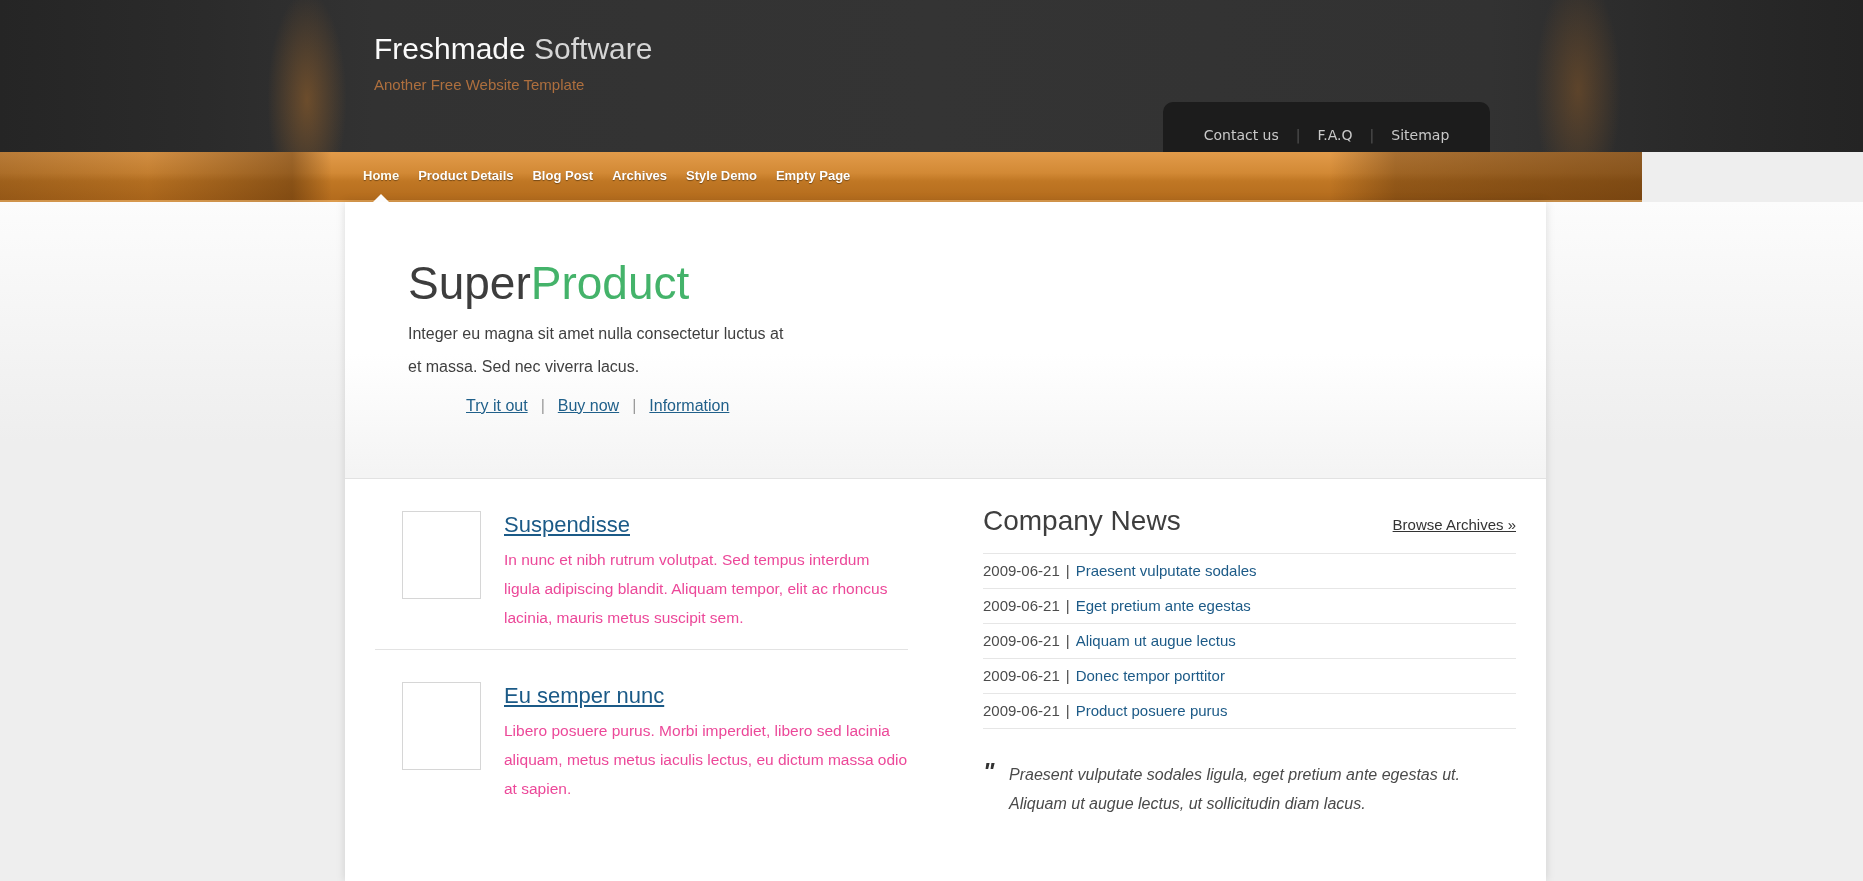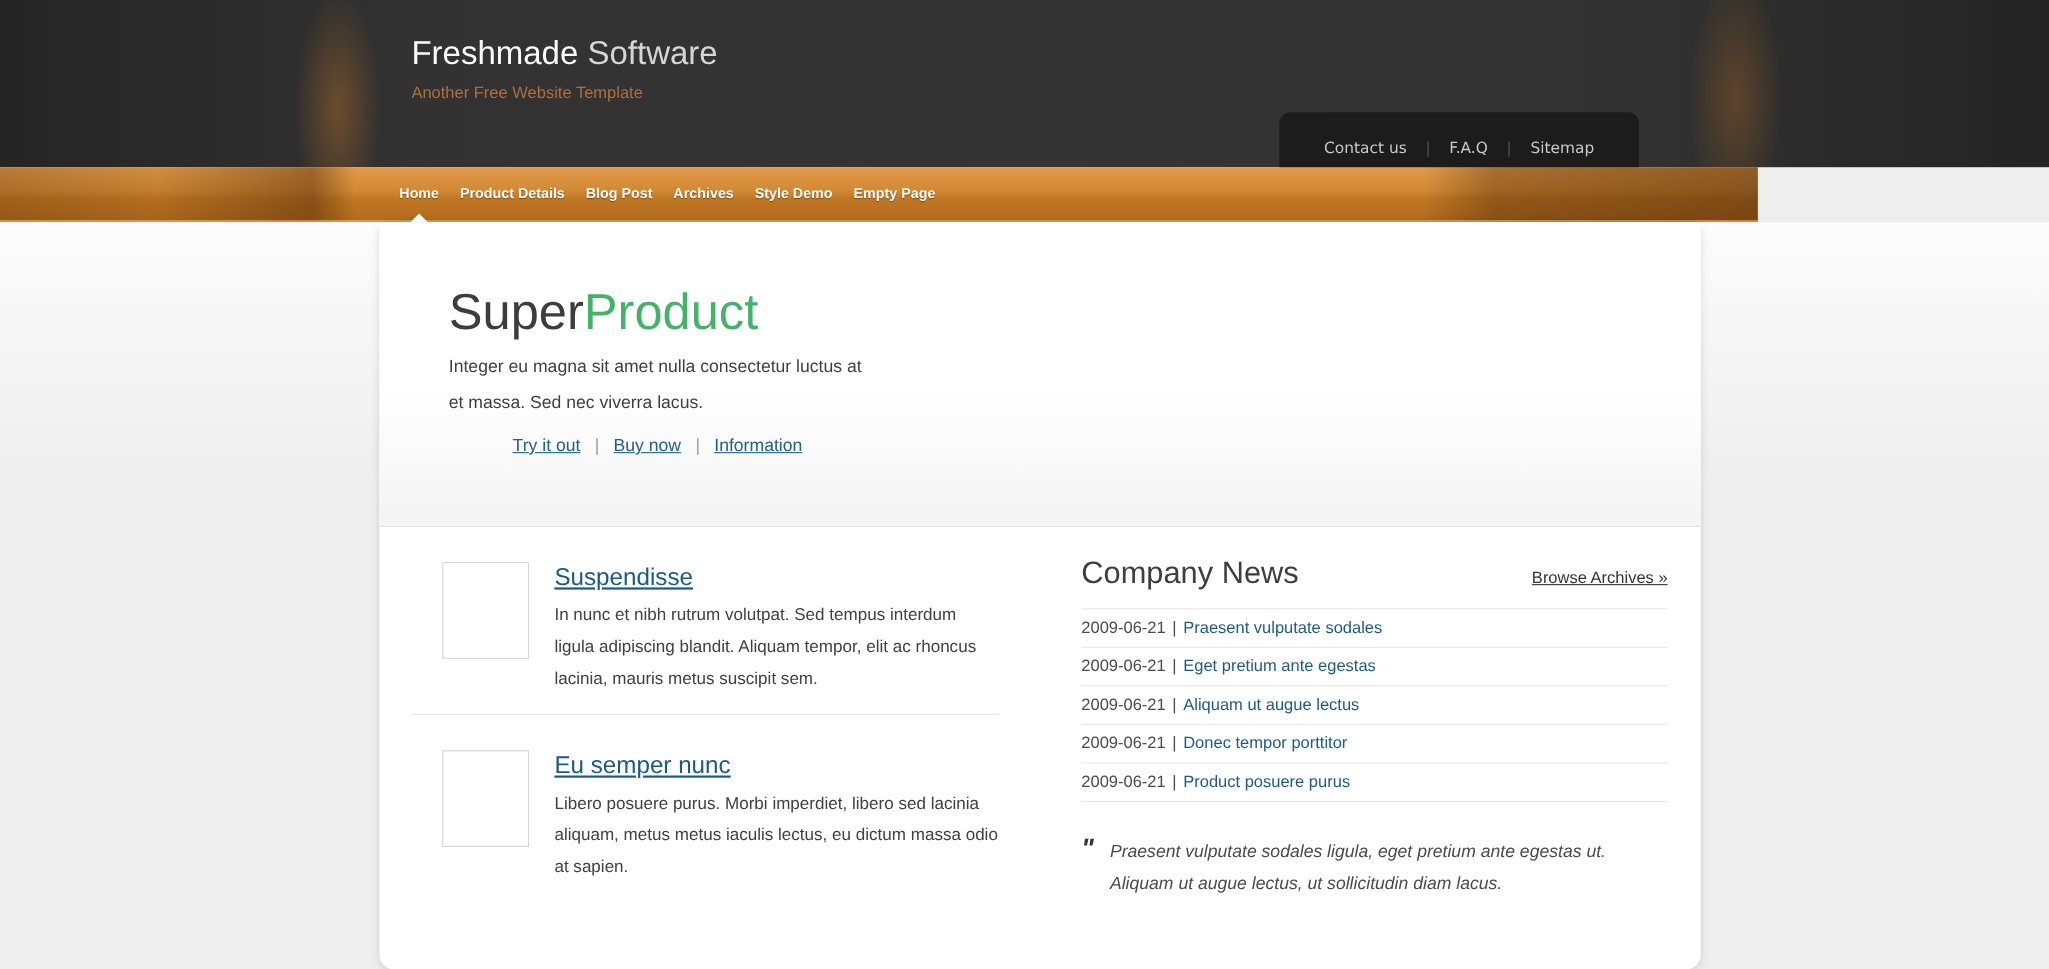--- a/index.html
+++ b/index.html
@@ -26,20 +26,21 @@
     background:#1c1c1c;border-radius:10px 10px 0 0;
     display:flex;align-items:center;justify-content:center;
     font-family:"DejaVu Sans",sans-serif;font-size:14px;
   }
   .util-link{color:#c9c9c9;padding:0 17px;cursor:pointer;white-space:nowrap;}
   .util-sep{color:#525252;}
   
   .nav{
     position:absolute;top:152px;left:0;width:1598px;height:50px;
     background:linear-gradient(180deg,#e29b4a 0%,#d28935 42%,#c07724 58%,#b26a1c 100%);
+    padding-left:44px;
   }
   .nav::before{
     content:"";position:absolute;inset:0;pointer-events:none;
     background:linear-gradient(90deg,
       rgba(62,31,4,.26) 0%,rgba(62,31,4,.10) 9%,
       rgba(62,31,4,.42) 17.8%,rgba(62,31,4,0) 20.2%,
       rgba(62,31,4,0) 81%,rgba(62,31,4,.35) 85%,rgba(62,31,4,.5) 100%);
   }
   .nav-highlight{position:absolute;left:0;bottom:0;width:100%;height:2px;
     background:rgba(255,196,120,.55);pointer-events:none;}
@@ -52,21 +53,21 @@
   .nav li.active::after{
     content:"";position:absolute;bottom:0;left:50%;margin-left:-8px;
     border-left:8px solid transparent;border-right:8px solid transparent;border-bottom:8px solid #fdfdfd;
   }
   
   .fade-band{position:absolute;top:202px;left:0;width:1863px;height:240px;
     background:linear-gradient(#fcfcfc,#eeeeee);}
   
   .page-col{
     position:absolute;left:345px;top:202px;width:1201px;height:679px;
-    background:#ffffff;box-shadow:0 0 9px rgba(0,0,0,.13);border-radius:13px;
+    background:#ffffff;box-shadow:0 0 9px rgba(0,0,0,.13);
   }
   
   .promo{height:221px;padding:55px 0 0 63px;
     background:linear-gradient(180deg,#ffffff 55%,#f4f4f4 98%);
     border-bottom:1px solid #e2e2e2;}
   .promo-title{margin:0;font-size:46px;line-height:52px;font-weight:normal;color:#3d3d3d;}
   .promo-title .accent{color:#44b36a;}
   .promo-desc{margin:8px 0 0;font-size:16px;line-height:33px;color:#3f3f3f;width:392px;}
   .promo-links{margin:14px 0 0 58px;font-size:16px;}
   .promo-link{color:#20608a;text-decoration:underline;cursor:pointer;}
@@ -78,21 +79,21 @@
   .col-head h3{margin:0;font-size:28px;line-height:34px;font-weight:normal;color:#3e3e3e;}
   .more{font-size:15px;color:#333333;text-decoration:underline;cursor:pointer;white-space:nowrap;}
   .colL .col-head{border-bottom:1px solid #dcdcdc;padding-bottom:30px;}
   .colR .col-head{padding-bottom:15px;}
   .col-head.testim{padding-top:58px;padding-bottom:0;}
   
   .product{display:flex;margin-top:32px;margin-left:27px;}
   .thumb{width:77px;height:86px;border:1px solid #d6d6d6;background:#ffffff;flex:none;}
   .pinfo{margin-left:23px;width:418px;}
   .ptitle{display:inline-block;font-size:22px;line-height:28px;color:#1b5a87;text-decoration:underline;cursor:pointer;}
-  .pdesc{margin:6px 0 0;font-size:15.5px;line-height:29px;color:#404040;}
+  .pdesc{margin:6px 0 0;font-size:15.5px;line-height:29px;color:#ec4899;}
   .psep{border-bottom:1px solid #e3e3e3;margin-top:17px;}
   
   .news{list-style:none;margin:0;padding:0;border-top:1px solid #e6e6e6;font-size:15px;}
   .news li{height:34px;line-height:34px;border-bottom:1px solid #e6e6e6;white-space:nowrap;}
   .ndate{color:#4b4b4b;}
   .npipe{color:#4b4b4b;padding:0 6px;}
   .nlink{color:#1c5a87;cursor:pointer;}
   
   .quote{position:relative;margin-top:31px;padding-left:26px;width:482px;
     font-style:italic;font-size:16px;line-height:29px;color:#4a4a4a;}

